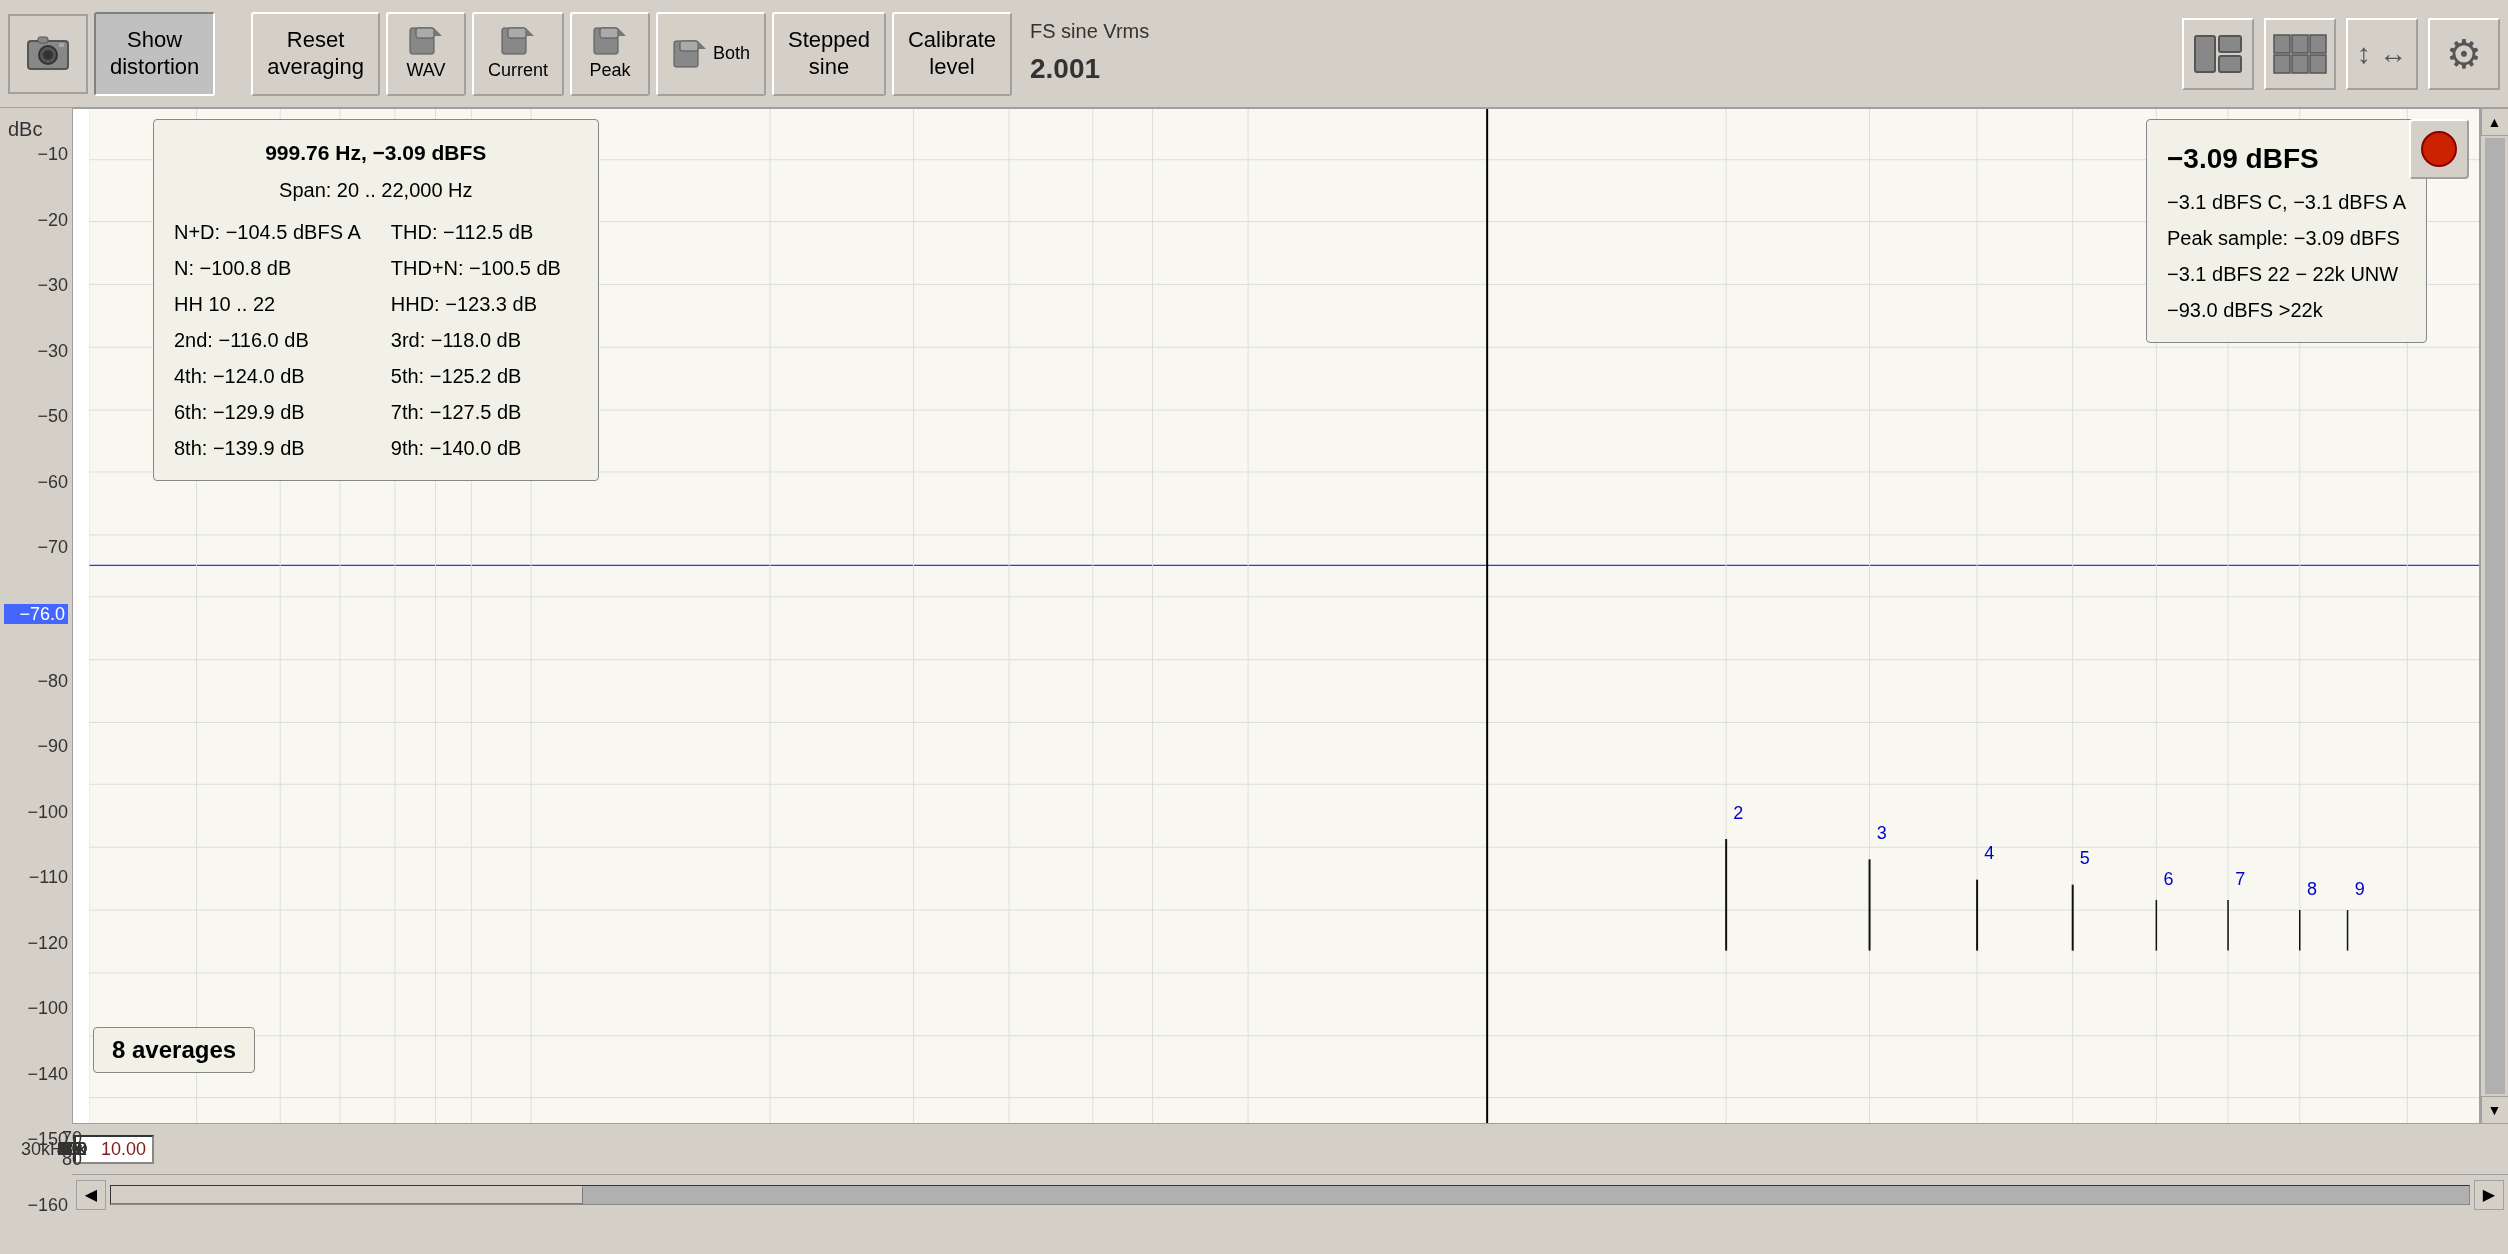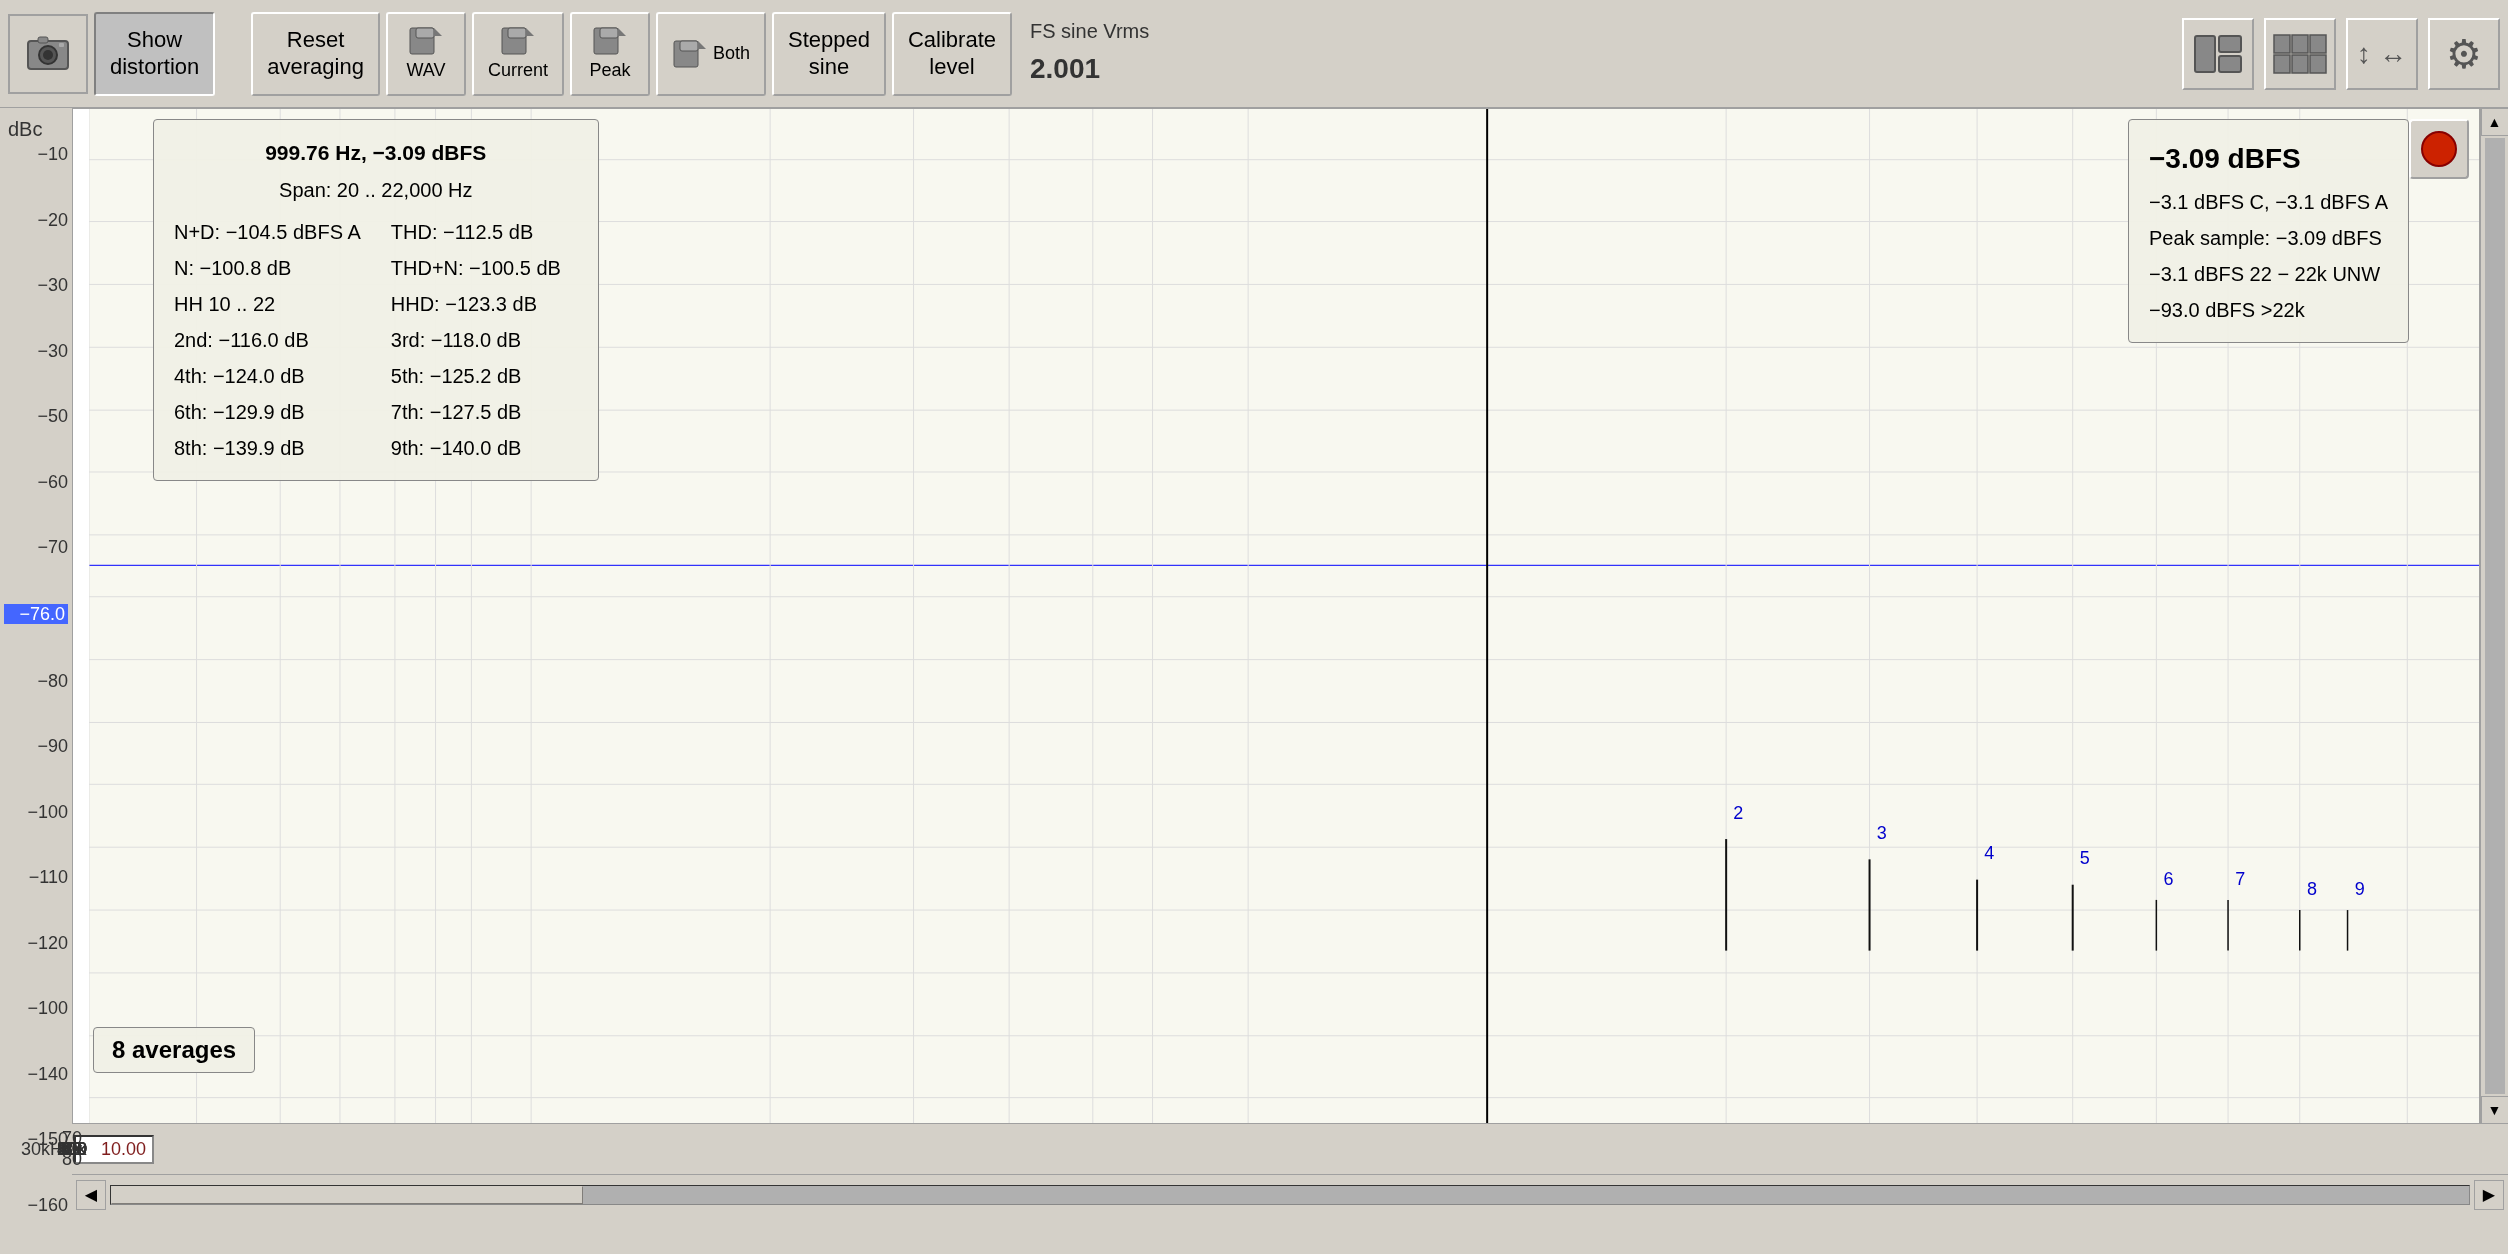--- a/index.html
+++ b/index.html
@@ -512,21 +512,21 @@
             <div class="info-key">4th: −124.0 dB</div>
             <div class="info-key">5th: −125.2 dB</div>
             <div class="info-key">6th: −129.9 dB</div>
             <div class="info-key">7th: −127.5 dB</div>
             <div class="info-key">8th: −139.9 dB</div>
             <div class="info-key">9th: −140.0 dB</div>
           </div>
         </div>
 
         
-        <div class="info-box-top-right" style="right:70px;">
+        <div class="info-box-top-right" style="right:52px;">
           <div class="dbfs-main">−3.09 dBFS</div>
           <div>−3.1 dBFS C, −3.1 dBFS A</div>
           <div>Peak sample: −3.09 dBFS</div>
           <div>−3.1 dBFS 22 − 22k UNW</div>
           <div>−93.0 dBFS &gt;22k</div>
         </div>
 
         
         <div class="averages-box">
           <span>8 averages</span>

